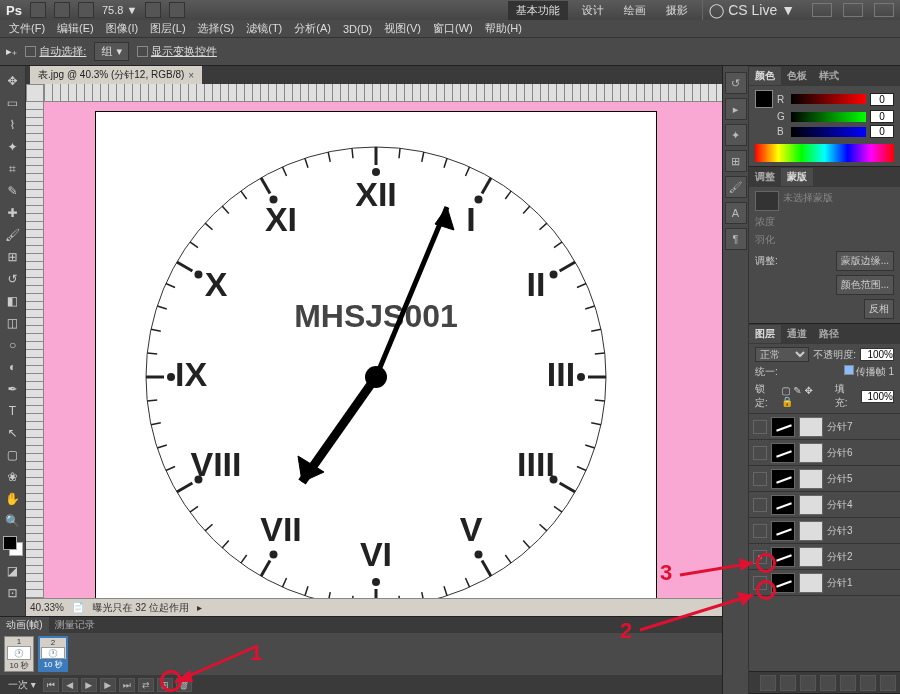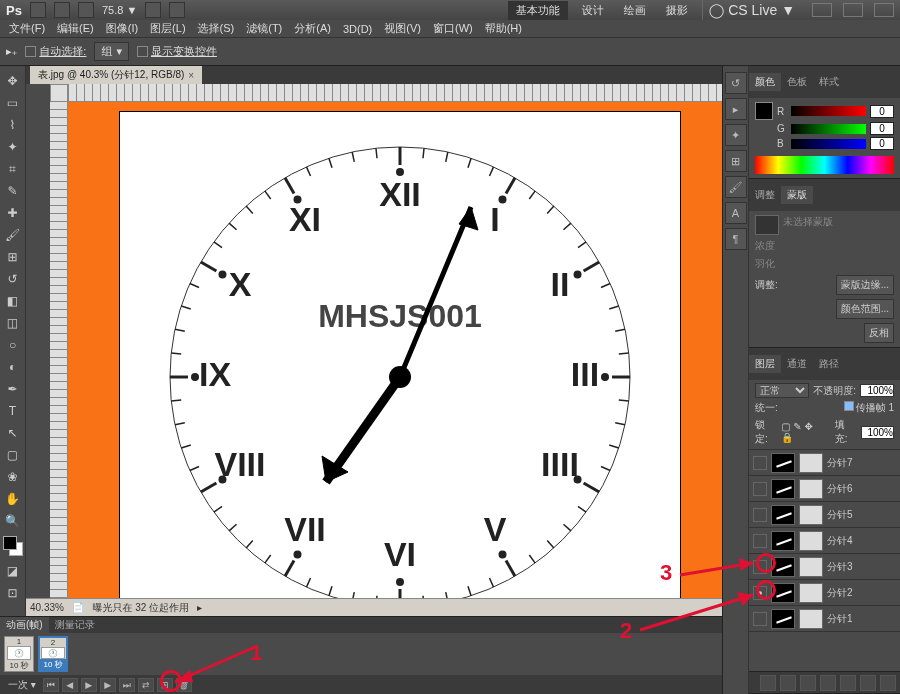--- a/index.html
+++ b/index.html
@@ -32,40 +32,40 @@
 .toolbox .tool { width:22px; height:20px; margin:1px auto; background:#4a4a4a; border:1px solid transparent; display:flex; align-items:center; justify-content:center; color:#ccc; font-size:12px;}
 .toolbox .swatch { width:20px; height:20px; position:relative; margin:4px auto;}
 .toolbox .swatch .fg { position:absolute; width:14px; height:14px; background:#000; border:1px solid #aaa; top:0; left:0;}
 .toolbox .swatch .bg { position:absolute; width:14px; height:14px; background:#fff; border:1px solid #aaa; bottom:0; right:0;}
 
 .doc-area { flex:1; display:flex; flex-direction:column; background:#4a4a4a; }
 .doc-tab { height:18px; background:#3a3a3a; display:flex; align-items:center; padding:0 4px;}
 .doc-tab .tab { background:#d4d0c8; color:#222; padding:2px 8px; font-size:10px; display:flex; align-items:center; gap:4px;}
 .doc-tab .tab .x { color:#555; }
 
-.canvas-wrap { flex:1; background:#f97316; position:relative; overflow:hidden;margin-left:24px;}
+.canvas-wrap { flex:1; background:#f9a8d4; position:relative; overflow:hidden;}
 .ruler-h { position:absolute; top:0; left:18px; right:0; height:18px; background:#e0e0e0; border-bottom:1px solid #888;}
 .ruler-v { position:absolute; top:18px; left:0; width:18px; bottom:0; background:#e0e0e0; border-right:1px solid #888;}
 .ruler-c { position:absolute; top:0; left:0; width:18px; height:18px; background:#e0e0e0; border:1px solid #888;}
 .ruler-h::before, .ruler-v::before { content:""; position:absolute; inset:0; background-image:repeating-linear-gradient(90deg,#888 0,#888 1px,transparent 1px,transparent 8px);}
 .ruler-v::before { background-image:repeating-linear-gradient(0deg,#888 0,#888 1px,transparent 1px,transparent 8px);}
 
 .canvas { position:absolute; top:28px; left:70px; width:560px; height:530px; background:#fff; box-shadow:0 0 0 1px #000;}
 .canvas svg { width:100%; height:100%; }
 
 .doc-status { height:18px; background:#d4d0c8; border-top:1px solid #888; display:flex; align-items:center; padding:0 4px; gap:8px; color:#333; font-size:10px;}
 
 
 .rightpanels { position:absolute; top:66px; right:0; width:178px; bottom:0; background:#4a4a4a; border-left:1px solid #222; display:flex;}
 .dock-strip { width:26px; background:#4a4a4a; border-right:1px solid #333; display:flex; flex-direction:column; padding-top:4px;}
 .dock-strip .dbtn { width:22px; height:22px; margin:2px auto; background:#555; border:1px solid #333; color:#bbb; display:flex; align-items:center; justify-content:center; font-size:11px;}
 .panels { flex:1; display:flex; flex-direction:column;}
 
 .panel { background:#4a4a4a; border-bottom:1px solid #222;}
-.panel .tabs { height:32px; background:#3a3a3a; display:flex; align-items:center;}
+.panel .tabs { height:20px; background:#3a3a3a; display:flex; align-items:center;font-weight:bold;}
 .panel .tabs span { padding:2px 6px; font-size:10px; color:#aaa;}
 .panel .tabs span.active { background:#4a4a4a; color:#ddd;}
 .panel .body { padding:4px 6px; color:#ccc; font-size:10px;}
 
 .color-panel .body { display:flex; flex-direction:column; gap:2px;}
 .color-row { display:flex; align-items:center; gap:4px;}
 .color-row .lbl { width:10px; }
 .color-row .grad { flex:1; height:10px; }
 .color-row .val { width:24px; background:#333; border:1px solid #222; text-align:center; color:#000; background:#fff;}
 .spectrum { height:18px; margin-top:4px; background:linear-gradient(90deg,red,yellow,lime,cyan,blue,magenta,red);}

